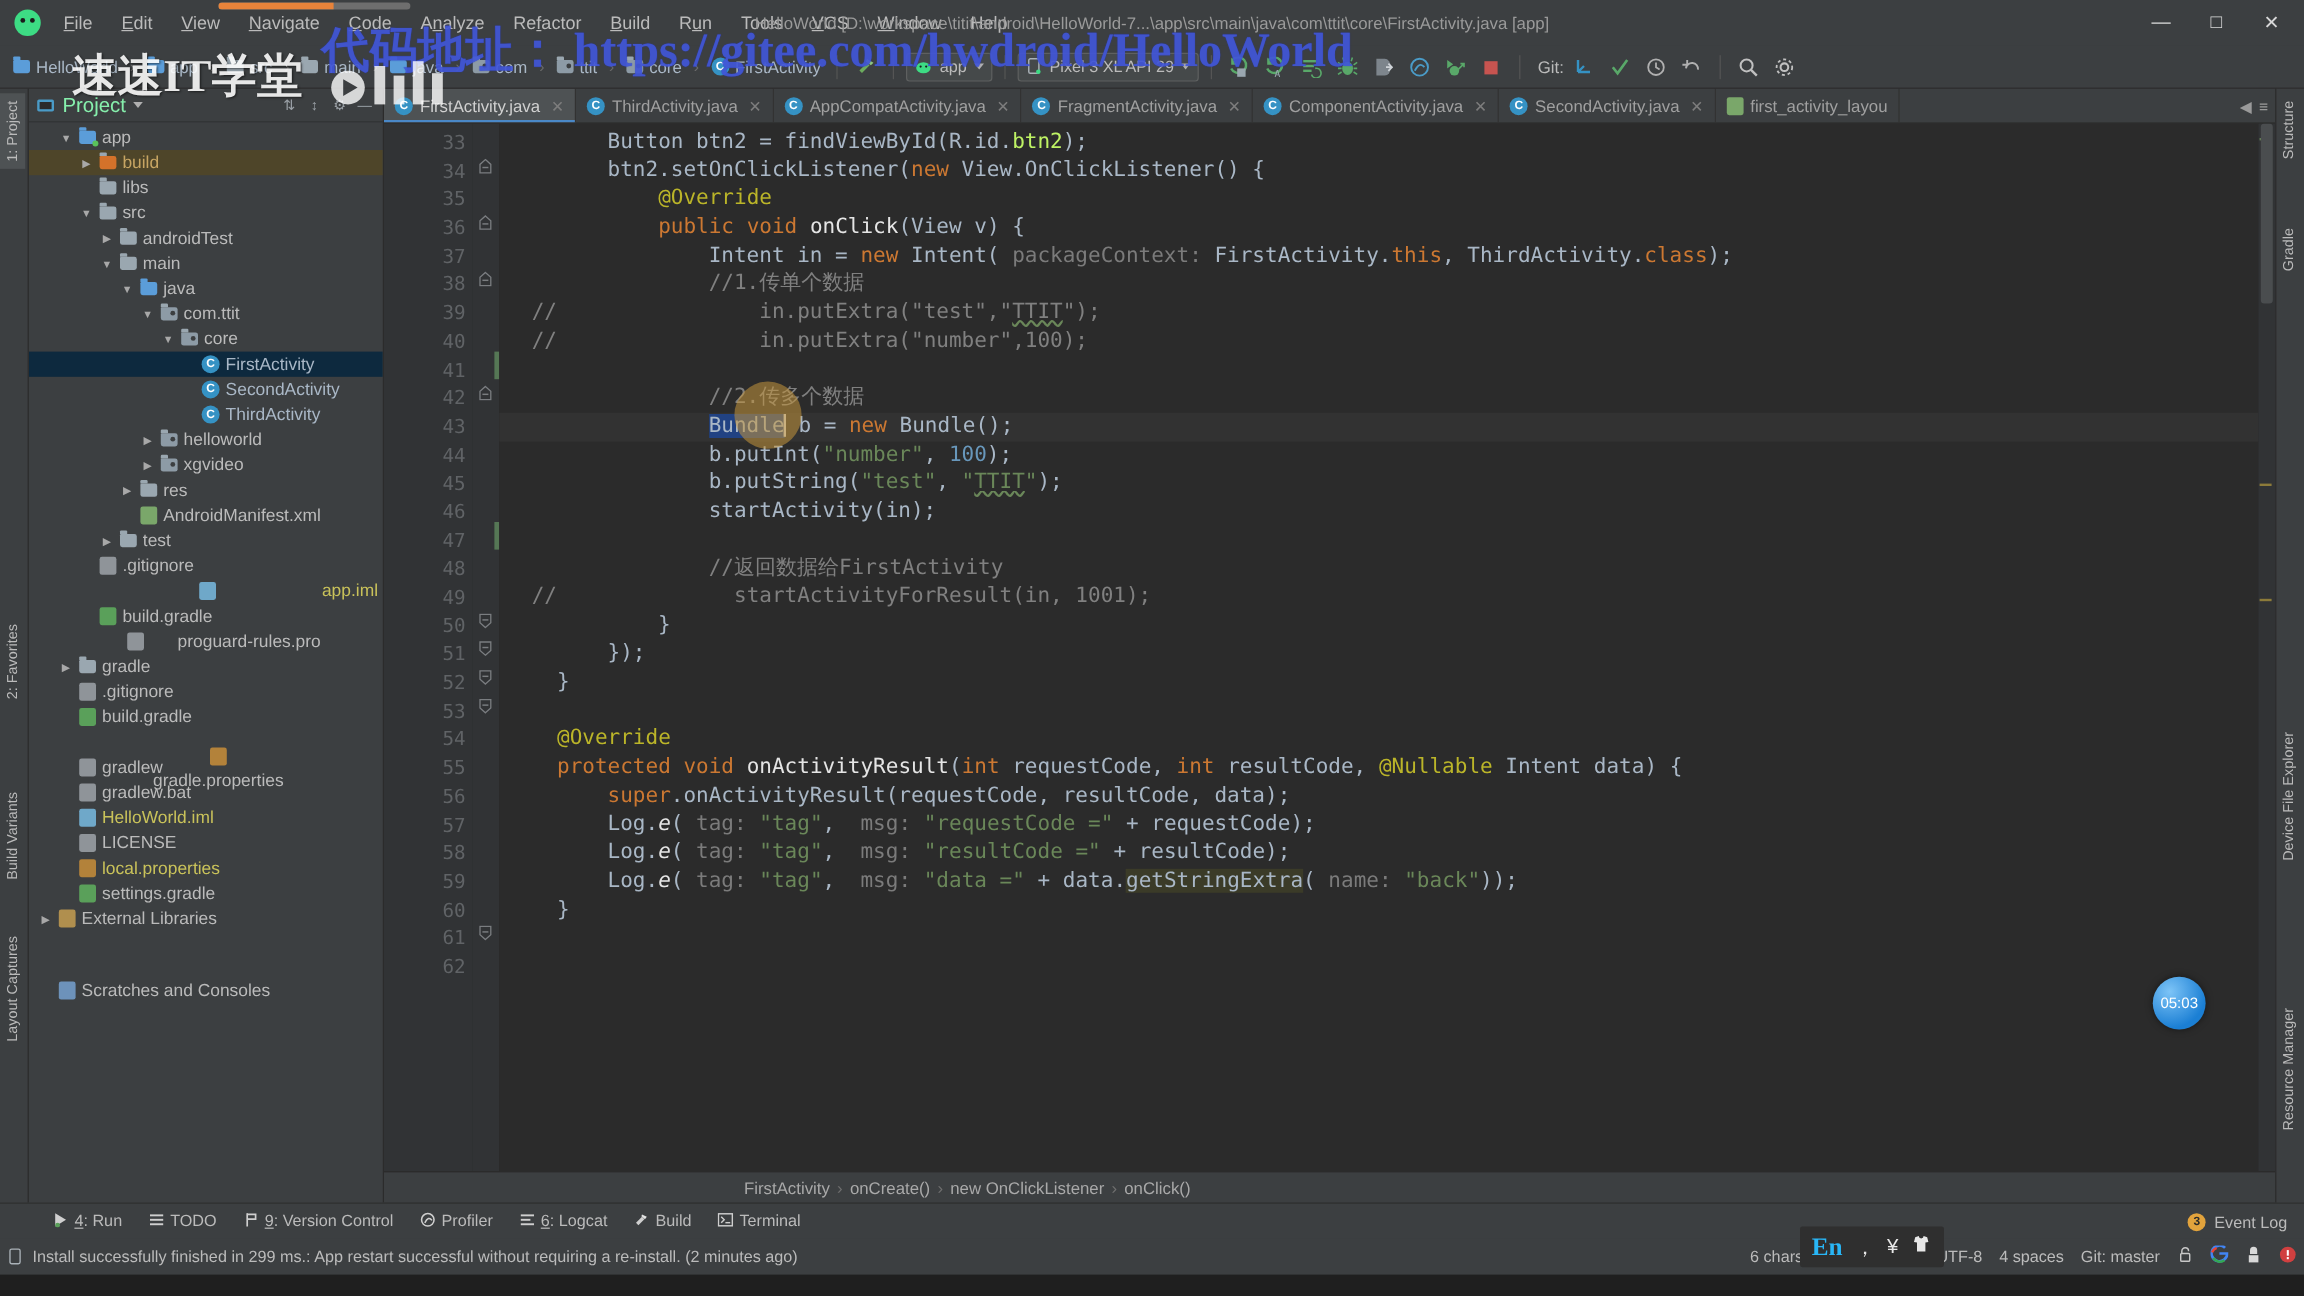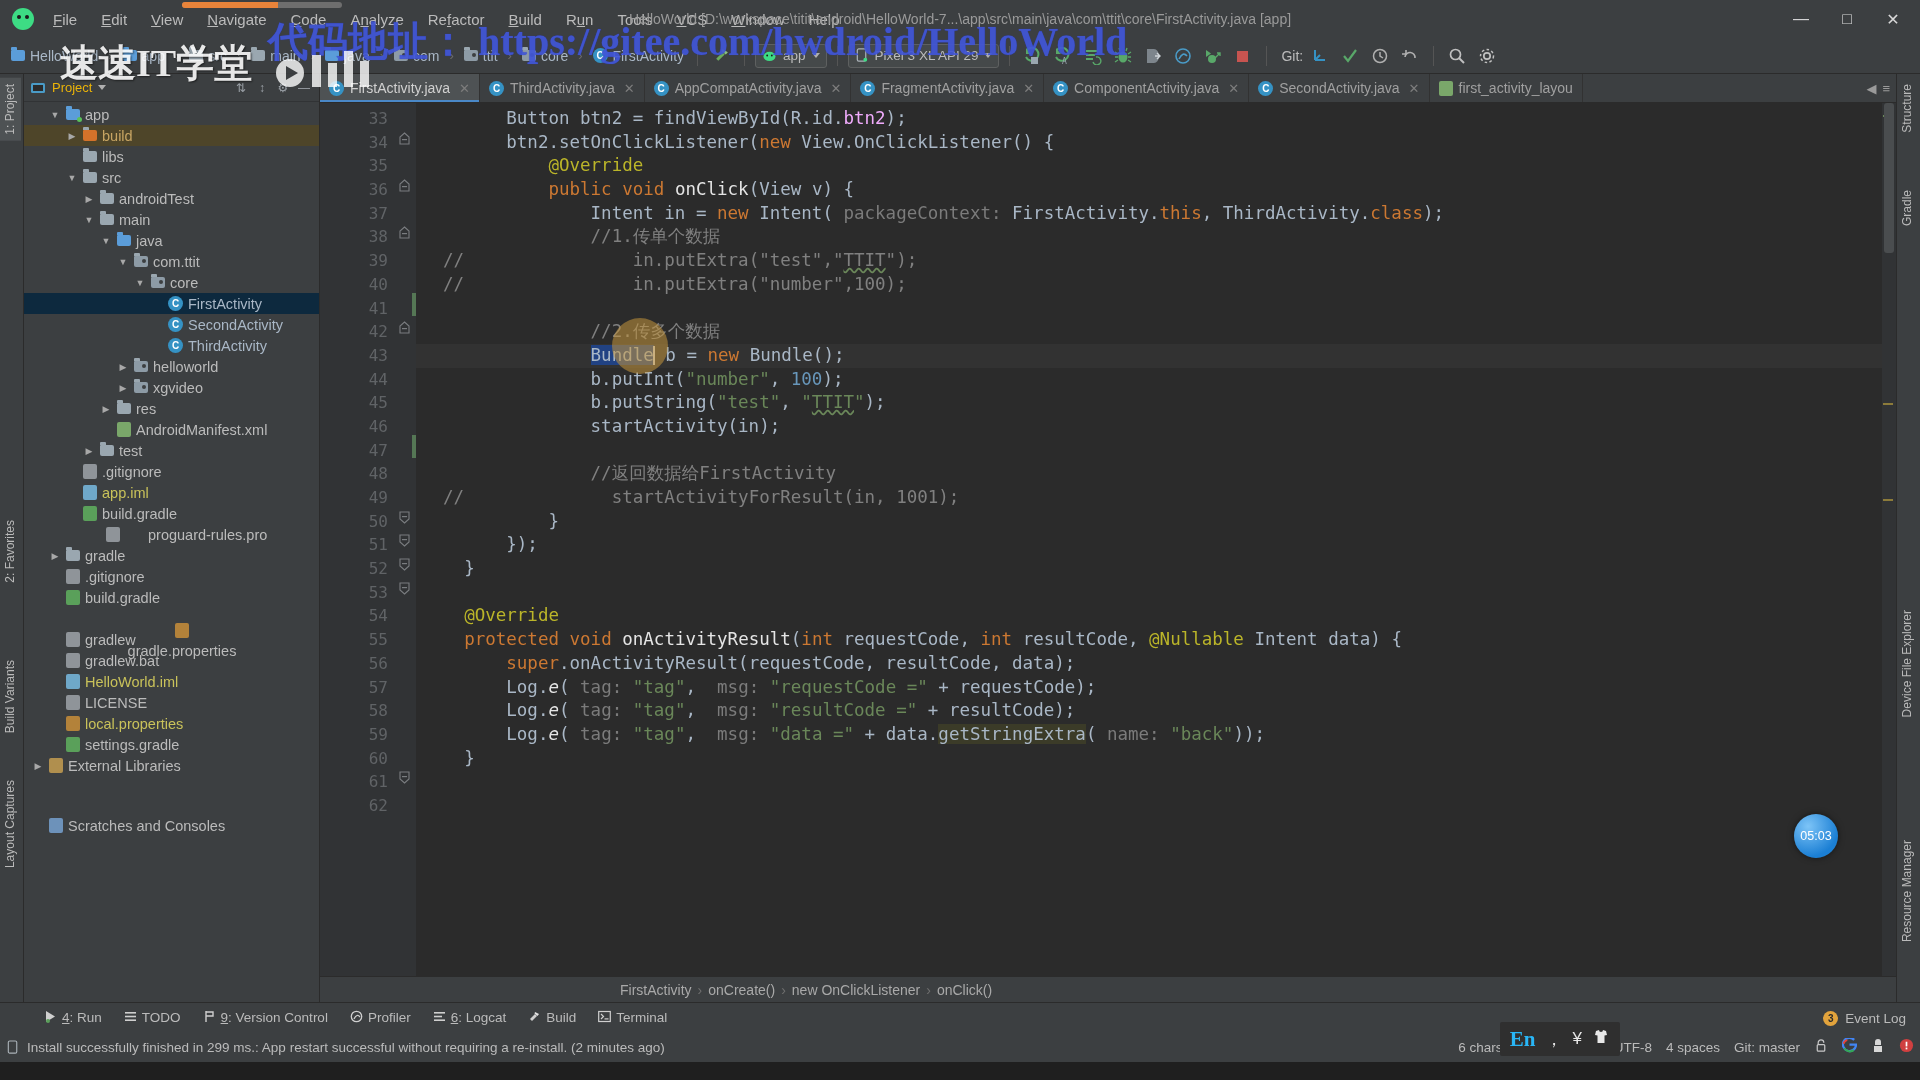--- a/index.html
+++ b/index.html
@@ -48,21 +48,21 @@
 
   
   .leftstrip{ width:24px; background:#3c3f41; border-right:1px solid #2b2b2b; position:relative; flex:0 0 auto;}
   .vtab{ position:absolute; left:-1px; writing-mode:vertical-rl; transform:rotate(180deg); color:#bbb; font-size:12px; white-space:nowrap; padding:6px 4px; display:flex; align-items:center; gap:4px;}
   .vtab.active{ background:#4e5254; }
   .rightstrip{ width:24px; background:#3c3f41; border-left:1px solid #2b2b2b; position:relative; flex:0 0 auto;}
 
   
   .project{ width:296px; background:#3c3f41; display:flex; flex-direction:column; flex:0 0 auto; border-right:1px solid #2b2b2b;}
   .proj-head{ height:28px; display:flex;align-items:center; gap:6px; padding:0 6px; border-bottom:1px solid #313335;}
-  .proj-head .ttl{ color:#eab308; font-size:13px;}
+  .proj-head .ttl{ color:#86efac; font-size:17px;}
   .proj-tools{ margin-left:auto; display:flex; gap:3px;}
   .ptool{ width:18px;height:18px; display:flex;align-items:center;justify-content:center; color:#9aa0a6; font-size:12px;}
   .tree{ flex:1; overflow:hidden; padding-top:2px; font-size:14.5px;}
   .tr{ height:21px; display:flex; align-items:center; gap:5px; white-space:nowrap; color:#bbbbbb; padding-right:4px;}
   .tr.sel{ background:#0d293e; }
   .tr.hl{ background:#4e4529; }
   .arrow{ width:12px; flex:0 0 auto; color:#a8a8a8; font-size:9px; text-align:center;}
   .arrow.none{ color:transparent;}
   .lbl.yellow{ color:#c9c25a;}
   .lbl.orange{ color:#c7a563;}
@@ -85,21 +85,21 @@
   .tabs-right{ margin-left:auto; display:flex; align-items:center; gap:6px; padding-right:6px; color:#9a9a9a;}
 
   .codewrap{ flex:1; display:flex; position:relative; overflow:hidden; background:#2b2b2b;}
   .gutter{ width:74px; flex:0 0 auto; background:#313335; color:#606366; font-family:"DejaVu Sans Mono", monospace; font-size:16px; text-align:right; padding-top:4px;}
   .gln{ height:23.7px; line-height:23.7px; padding-right:6px; position:relative;}
   .foldcol{ width:22px; flex:0 0 auto; background:#313335; position:relative;}
   .code{ flex:1; position:relative; overflow:hidden; font-family:"DejaVu Sans Mono", monospace; font-size:17.5px; padding-top:4px; background:#2b2b2b;}
   .cl{ height:23.7px; line-height:23.7px; white-space:pre; color:#a9b7c6; padding-left:6px;}
   .cl.cur{ background:#323232; }
   .kw{color:#cc7832;} .str{color:#6a8759;} .num{color:#6897bb;} .cmt{color:#808080;}
-  .ann{color:#bbb529;} .fn{color:#e5e5e5;} .fld{color:#f0abfc;} .hintp{color:#7b7b7b;}
+  .ann{color:#bbb529;} .fn{color:#e5e5e5;} .fld{color:#bef264;} .hintp{color:#7b7b7b;}
   .cls{color:#a9b7c6;} .sel{background:#214283;color:#a9b7c6;}
   .squig{ text-decoration: underline wavy #6a8759; text-decoration-skip-ink:none;}
   .warnhl{ background:#3b3b28; }
 
   .scrollmark{ position:absolute; right:3px; width:10px; height:2px; }
 
   
   .editor-crumb{ height:26px; background:#3c3f41; display:flex; align-items:center; gap:6px; padding-left:300px; color:#a9a9a9; font-size:14px; border-top:1px solid #2b2b2b;}
   .editor-crumb .sep{color:#6f6f6f;}
 
@@ -455,21 +455,21 @@
           <div class="tr" style="padding-left: 59px;">
             <span class="arrow">▶</span>
             <span class="folder"></span>
             <span class="lbl">test</span>
           </div>
           <div class="tr" style="padding-left: 42px;">
             <span class="arrow none">▶</span>
             <span class="file-ic ic-txt"></span>
             <span class="lbl">.gitignore</span>
           </div>
-          <div class="tr" style="padding-left: 42px;">
+          <div class="tr" style="padding-left: 42px; justify-content: space-between;">
             <span class="arrow none">▶</span>
             <span class="file-ic ic-iml"></span>
             <span class="lbl yellow">app.iml</span>
           </div>
           <div class="tr" style="padding-left: 42px;">
             <span class="arrow none">▶</span>
             <span class="file-ic ic-gradle"></span>
             <span class="lbl">build.gradle</span>
           </div>
           <div class="tr" style="padding-left: 42px; gap: 28px;">

